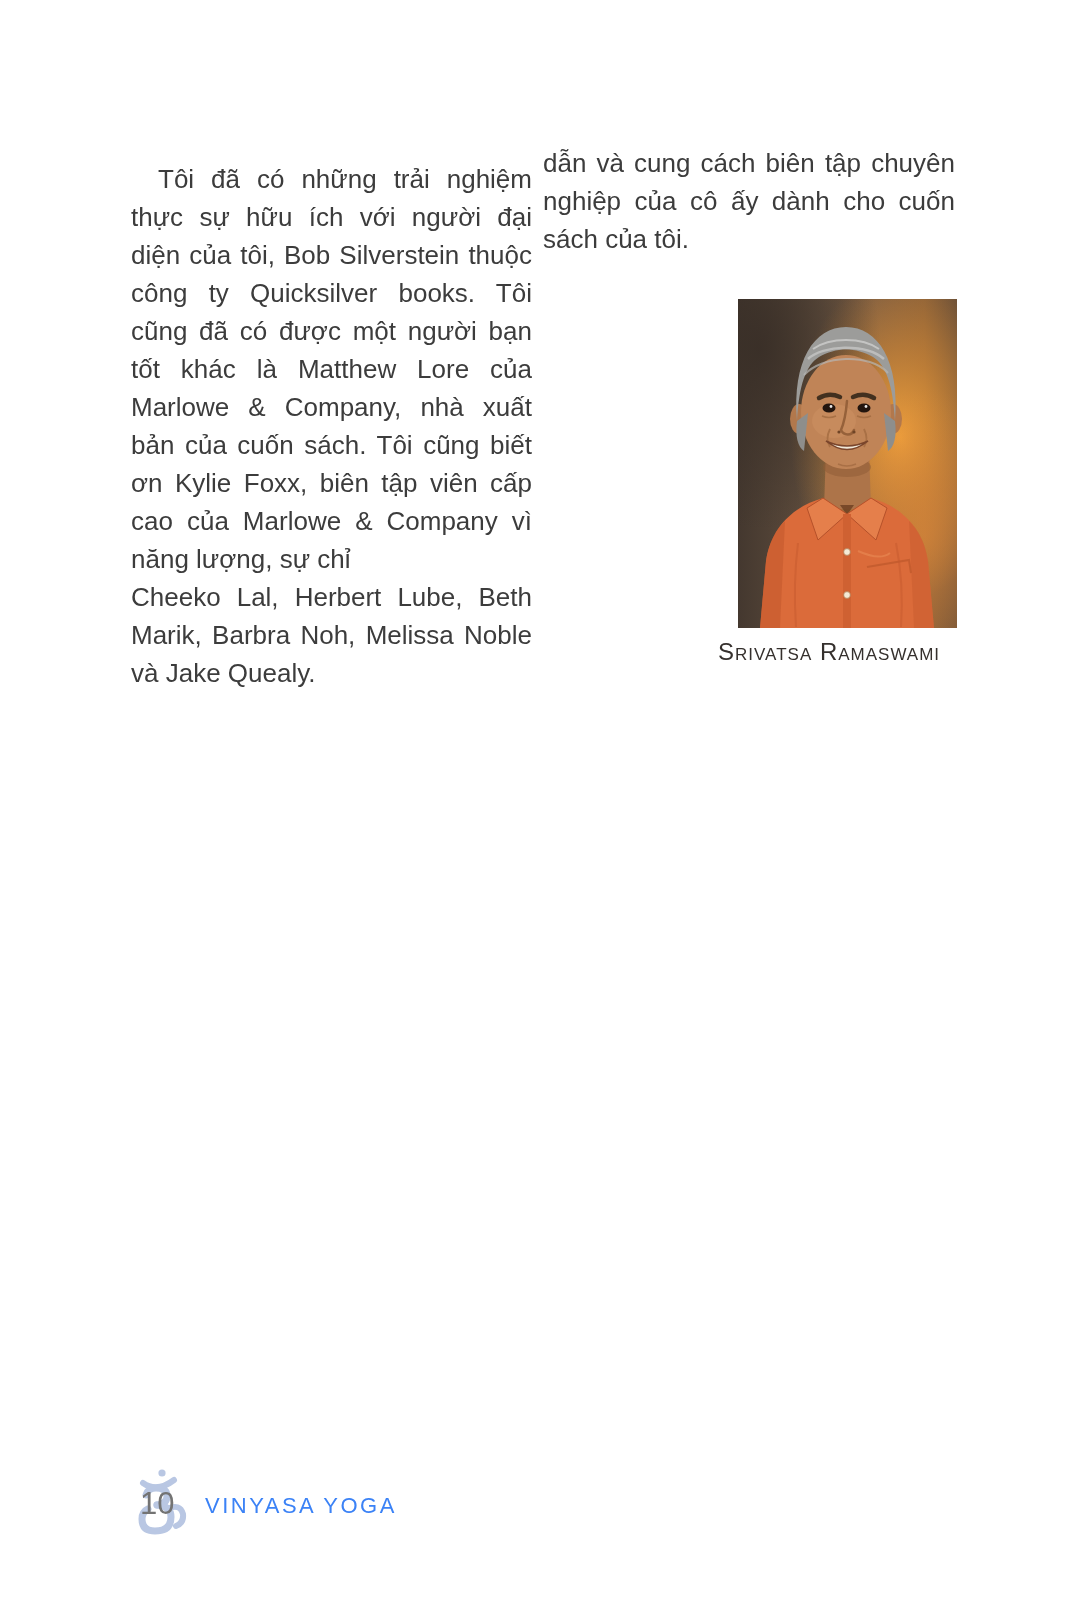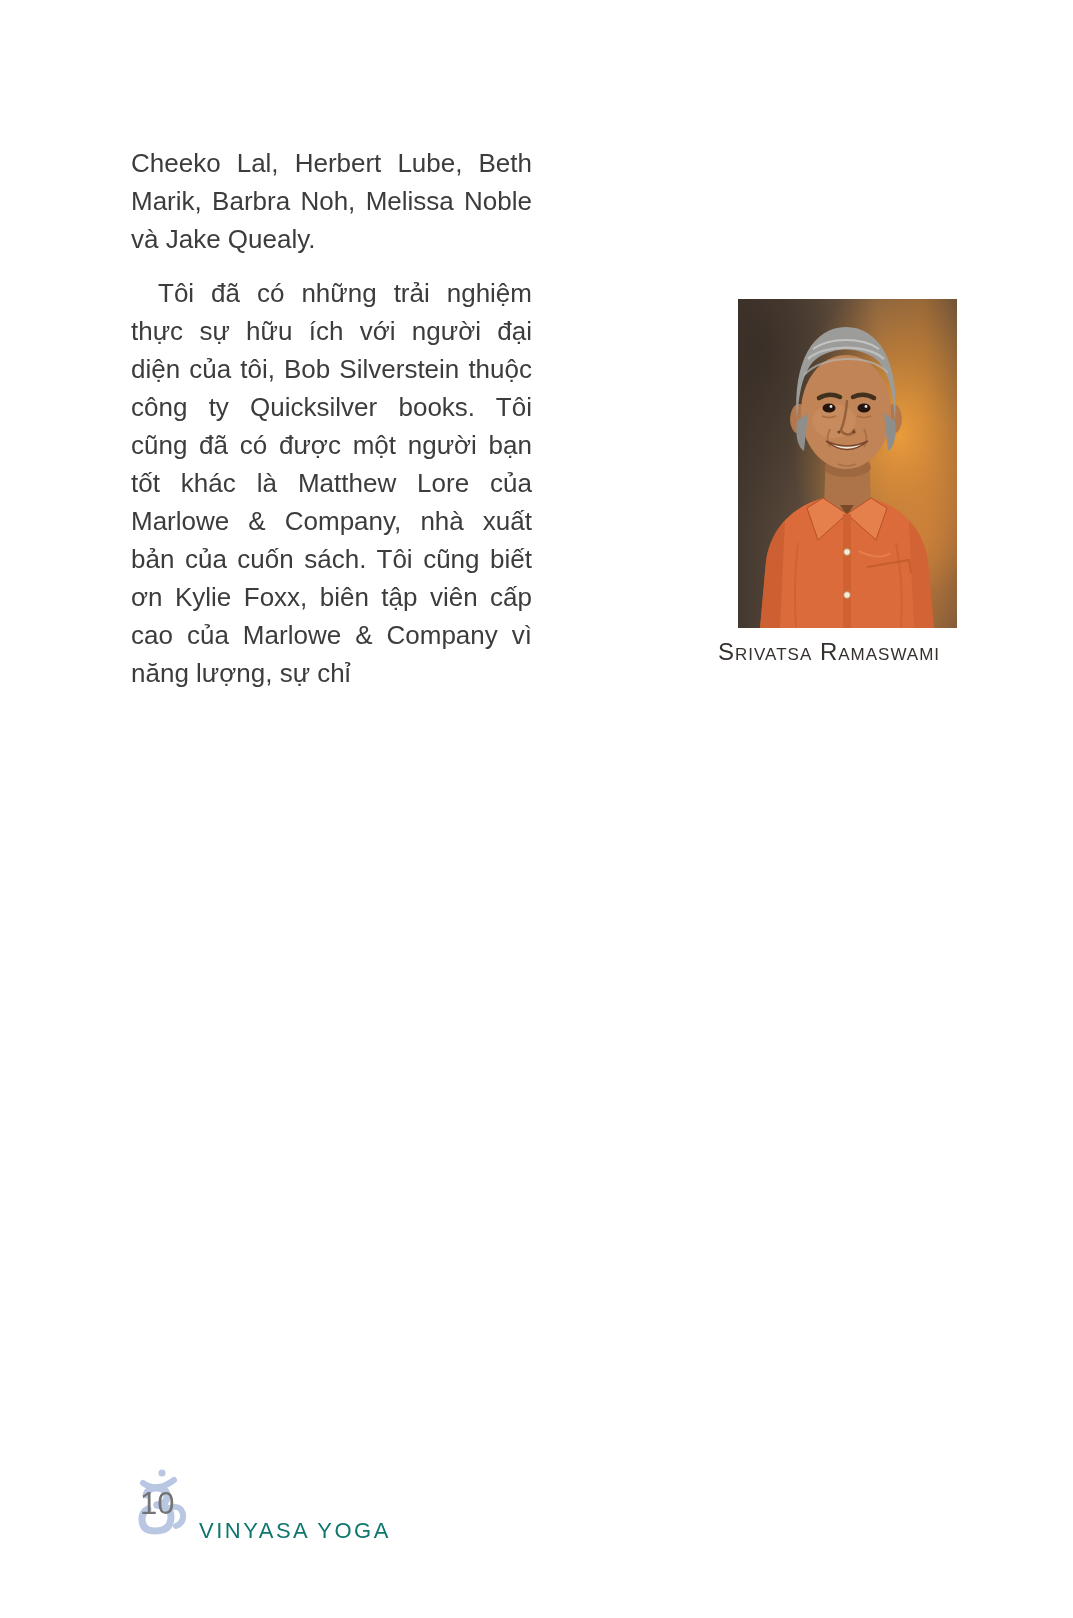--- a/index.html
+++ b/index.html
@@ -55,37 +55,39 @@
     width: 72px; height: 72px;
   }
   .page-number {
     position: absolute;
     left: 140px; top: 24px;
     font-size: 31px;
     color: #737373;
   }
   .book-title {
     position: absolute;
-    left: 199px; top: 31px;
+    left: 205px; top: 31px;
     font-size: 22px;
     letter-spacing: 2.5px;
-    color: #0f766e;
-    margin-top: 25px;
+    color: #3b82f6;
   }
 </style>
 </head>
 <body>
 
 <div class="page">
 
   <div class="column col-left">
+    <p class="body indent">Tôi đã có những trải nghiệm thực sự hữu ích với người đại diện của tôi, Bob Silverstein thuộc công ty Quicksilver books. Tôi cũng đã có được một người bạn tốt khác là Matthew Lore của Marlowe &amp; Company, nhà xuất bản của cuốn sách. Tôi cũng biết ơn Kylie Foxx, biên tập viên cấp cao của Marlowe &amp; Company vì năng lượng, sự chỉ</p>
     <p class="body">Cheeko Lal, Herbert Lube, Beth Marik, Barbra Noh, Melissa Noble và Jake Quealy.</p>
-    <p class="body indent">Tôi đã có những trải nghiệm thực sự hữu ích với người đại diện của tôi, Bob Silverstein thuộc công ty Quicksilver books. Tôi cũng đã có được một người bạn tốt khác là Matthew Lore của Marlowe &amp; Company, nhà xuất bản của cuốn sách. Tôi cũng biết ơn Kylie Foxx, biên tập viên cấp cao của Marlowe &amp; Company vì năng lượng, sự chỉ</p>
   </div>
 
+  <div class="column col-right">
+    <p class="body">dẫn và cung cách biên tập chuyên nghiệp của cô ấy dành cho cuốn sách của tôi.</p>
+  </div>
 
   <figure class="portrait">
     <svg viewBox="0 0 219 329" preserveAspectRatio="none" role="img">
       <defs>
         <linearGradient id="pbg" x1="0" y1="0" x2="1" y2="0">
           <stop offset="0" stop-color="#44382f"></stop>
           <stop offset="0.38" stop-color="#63503f"></stop>
           <stop offset="0.62" stop-color="#7e5e42"></stop>
           <stop offset="0.85" stop-color="#8a6038"></stop>
           <stop offset="1" stop-color="#6d5138"></stop>

